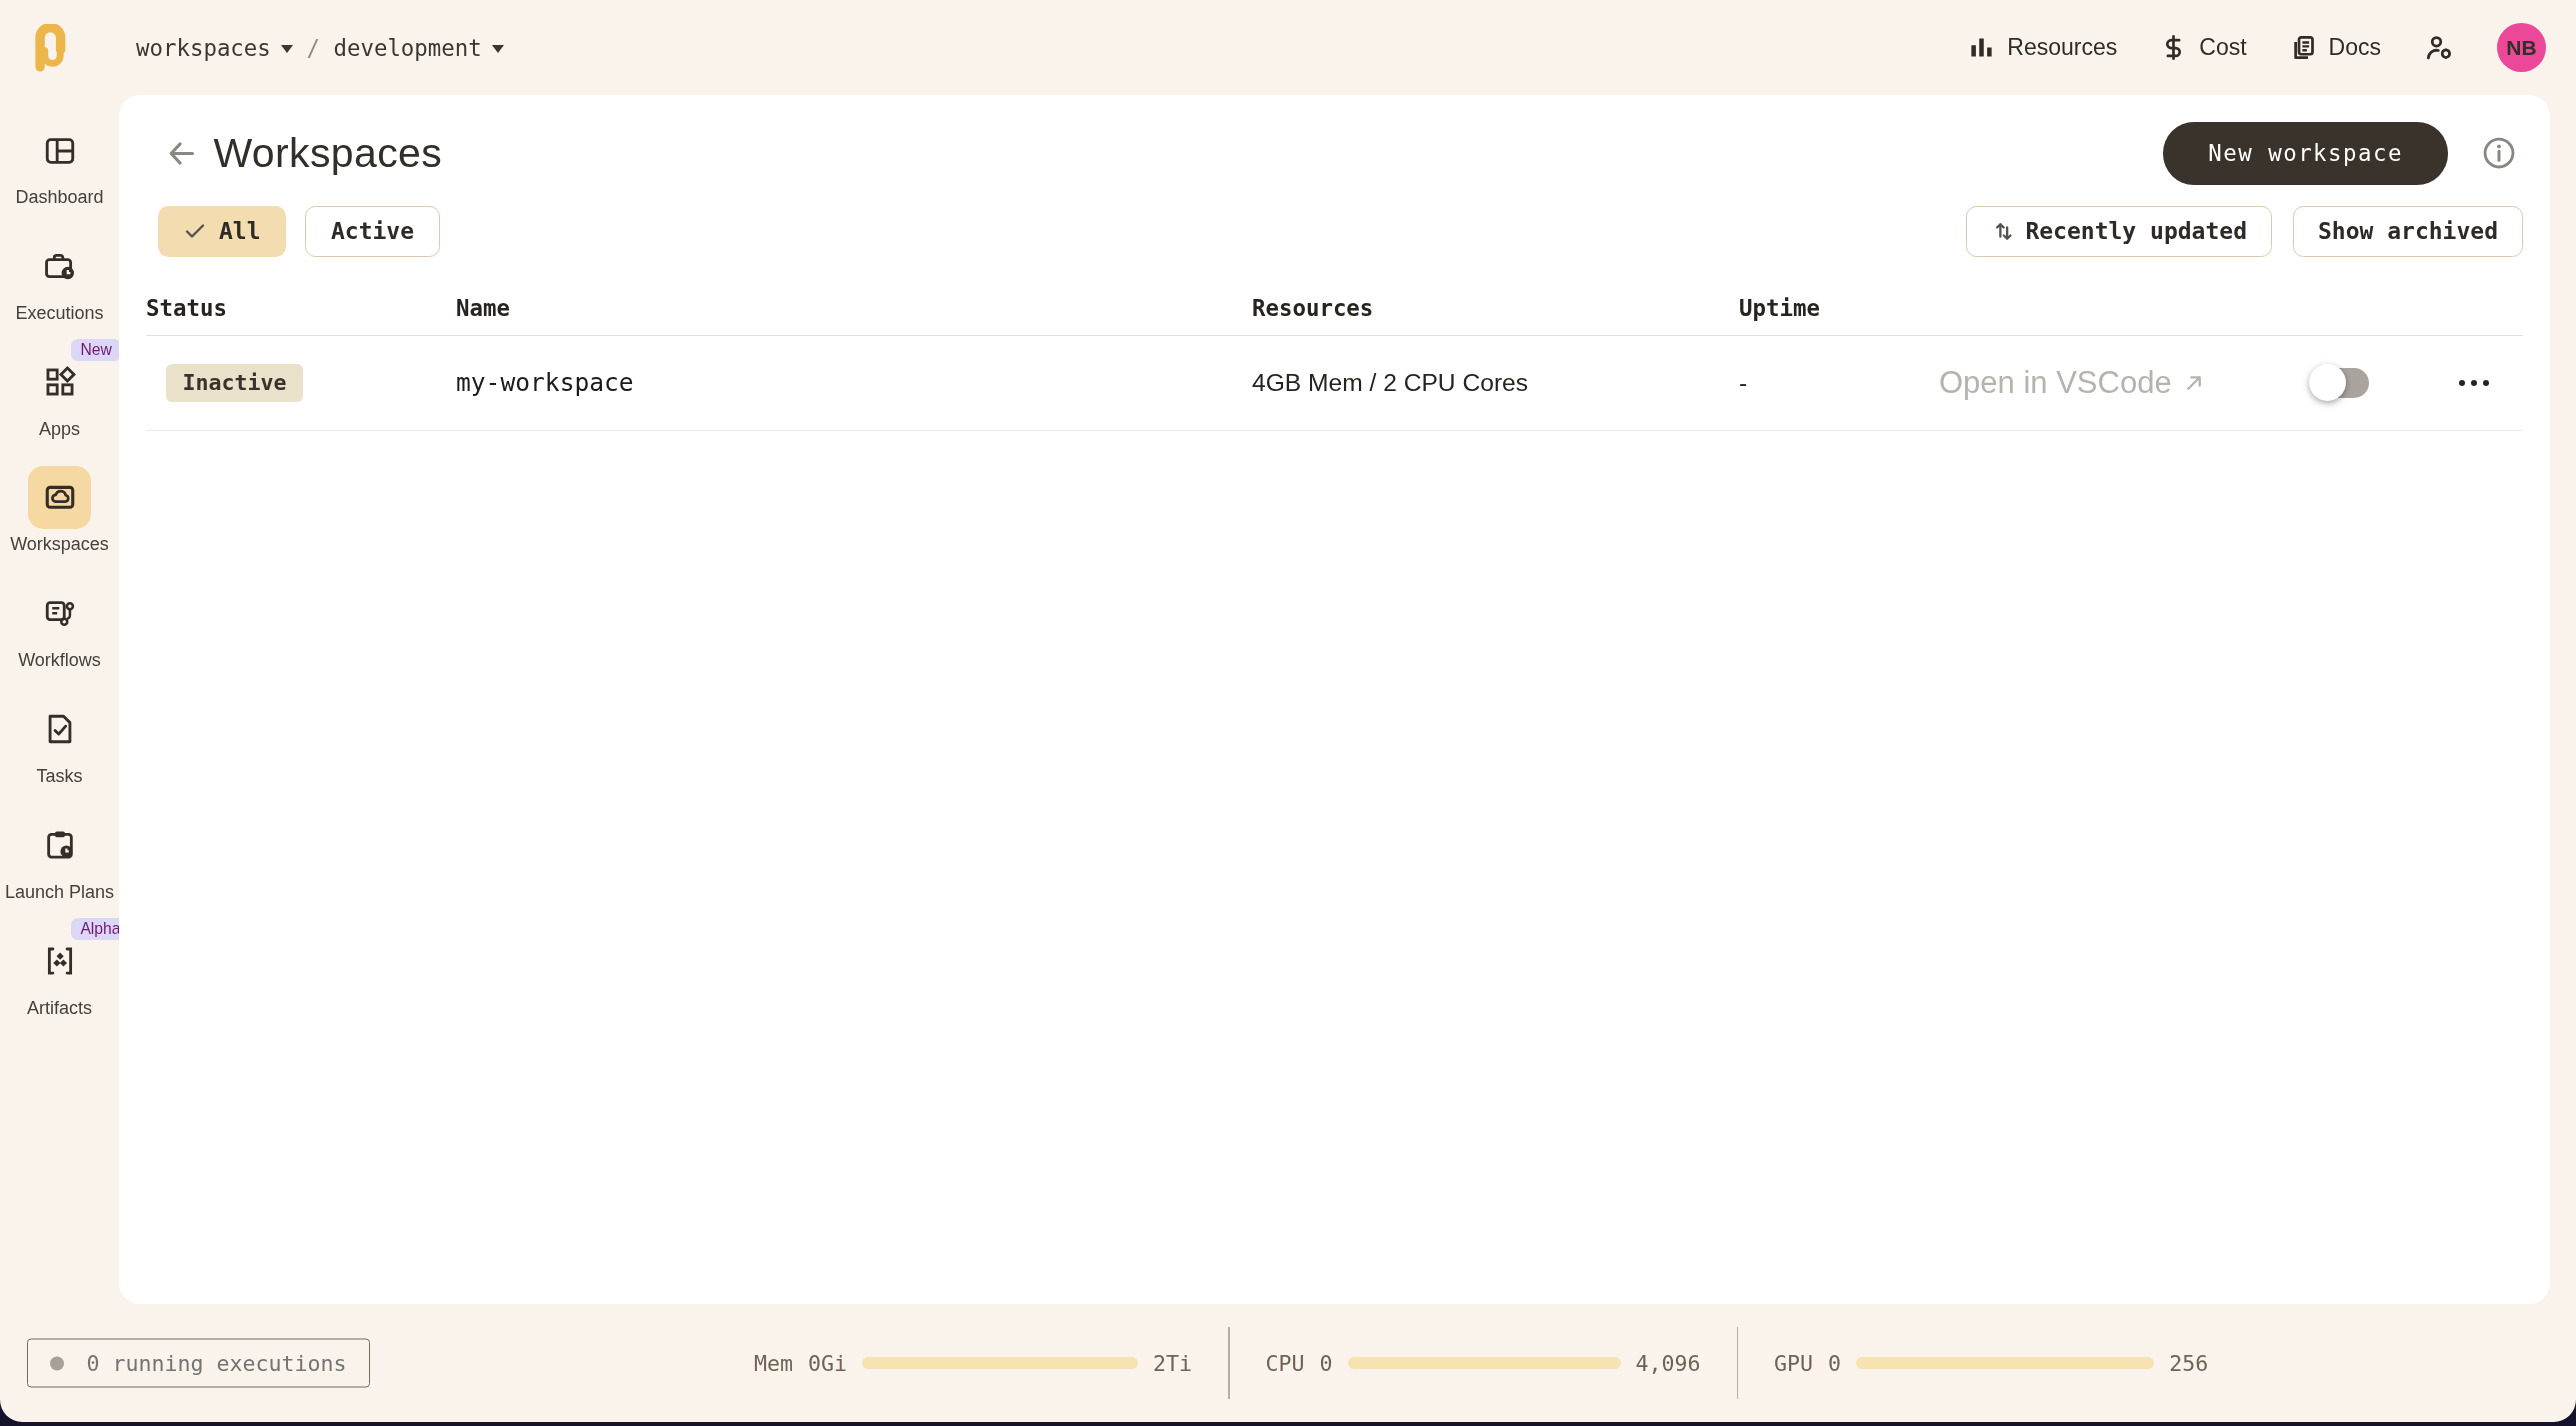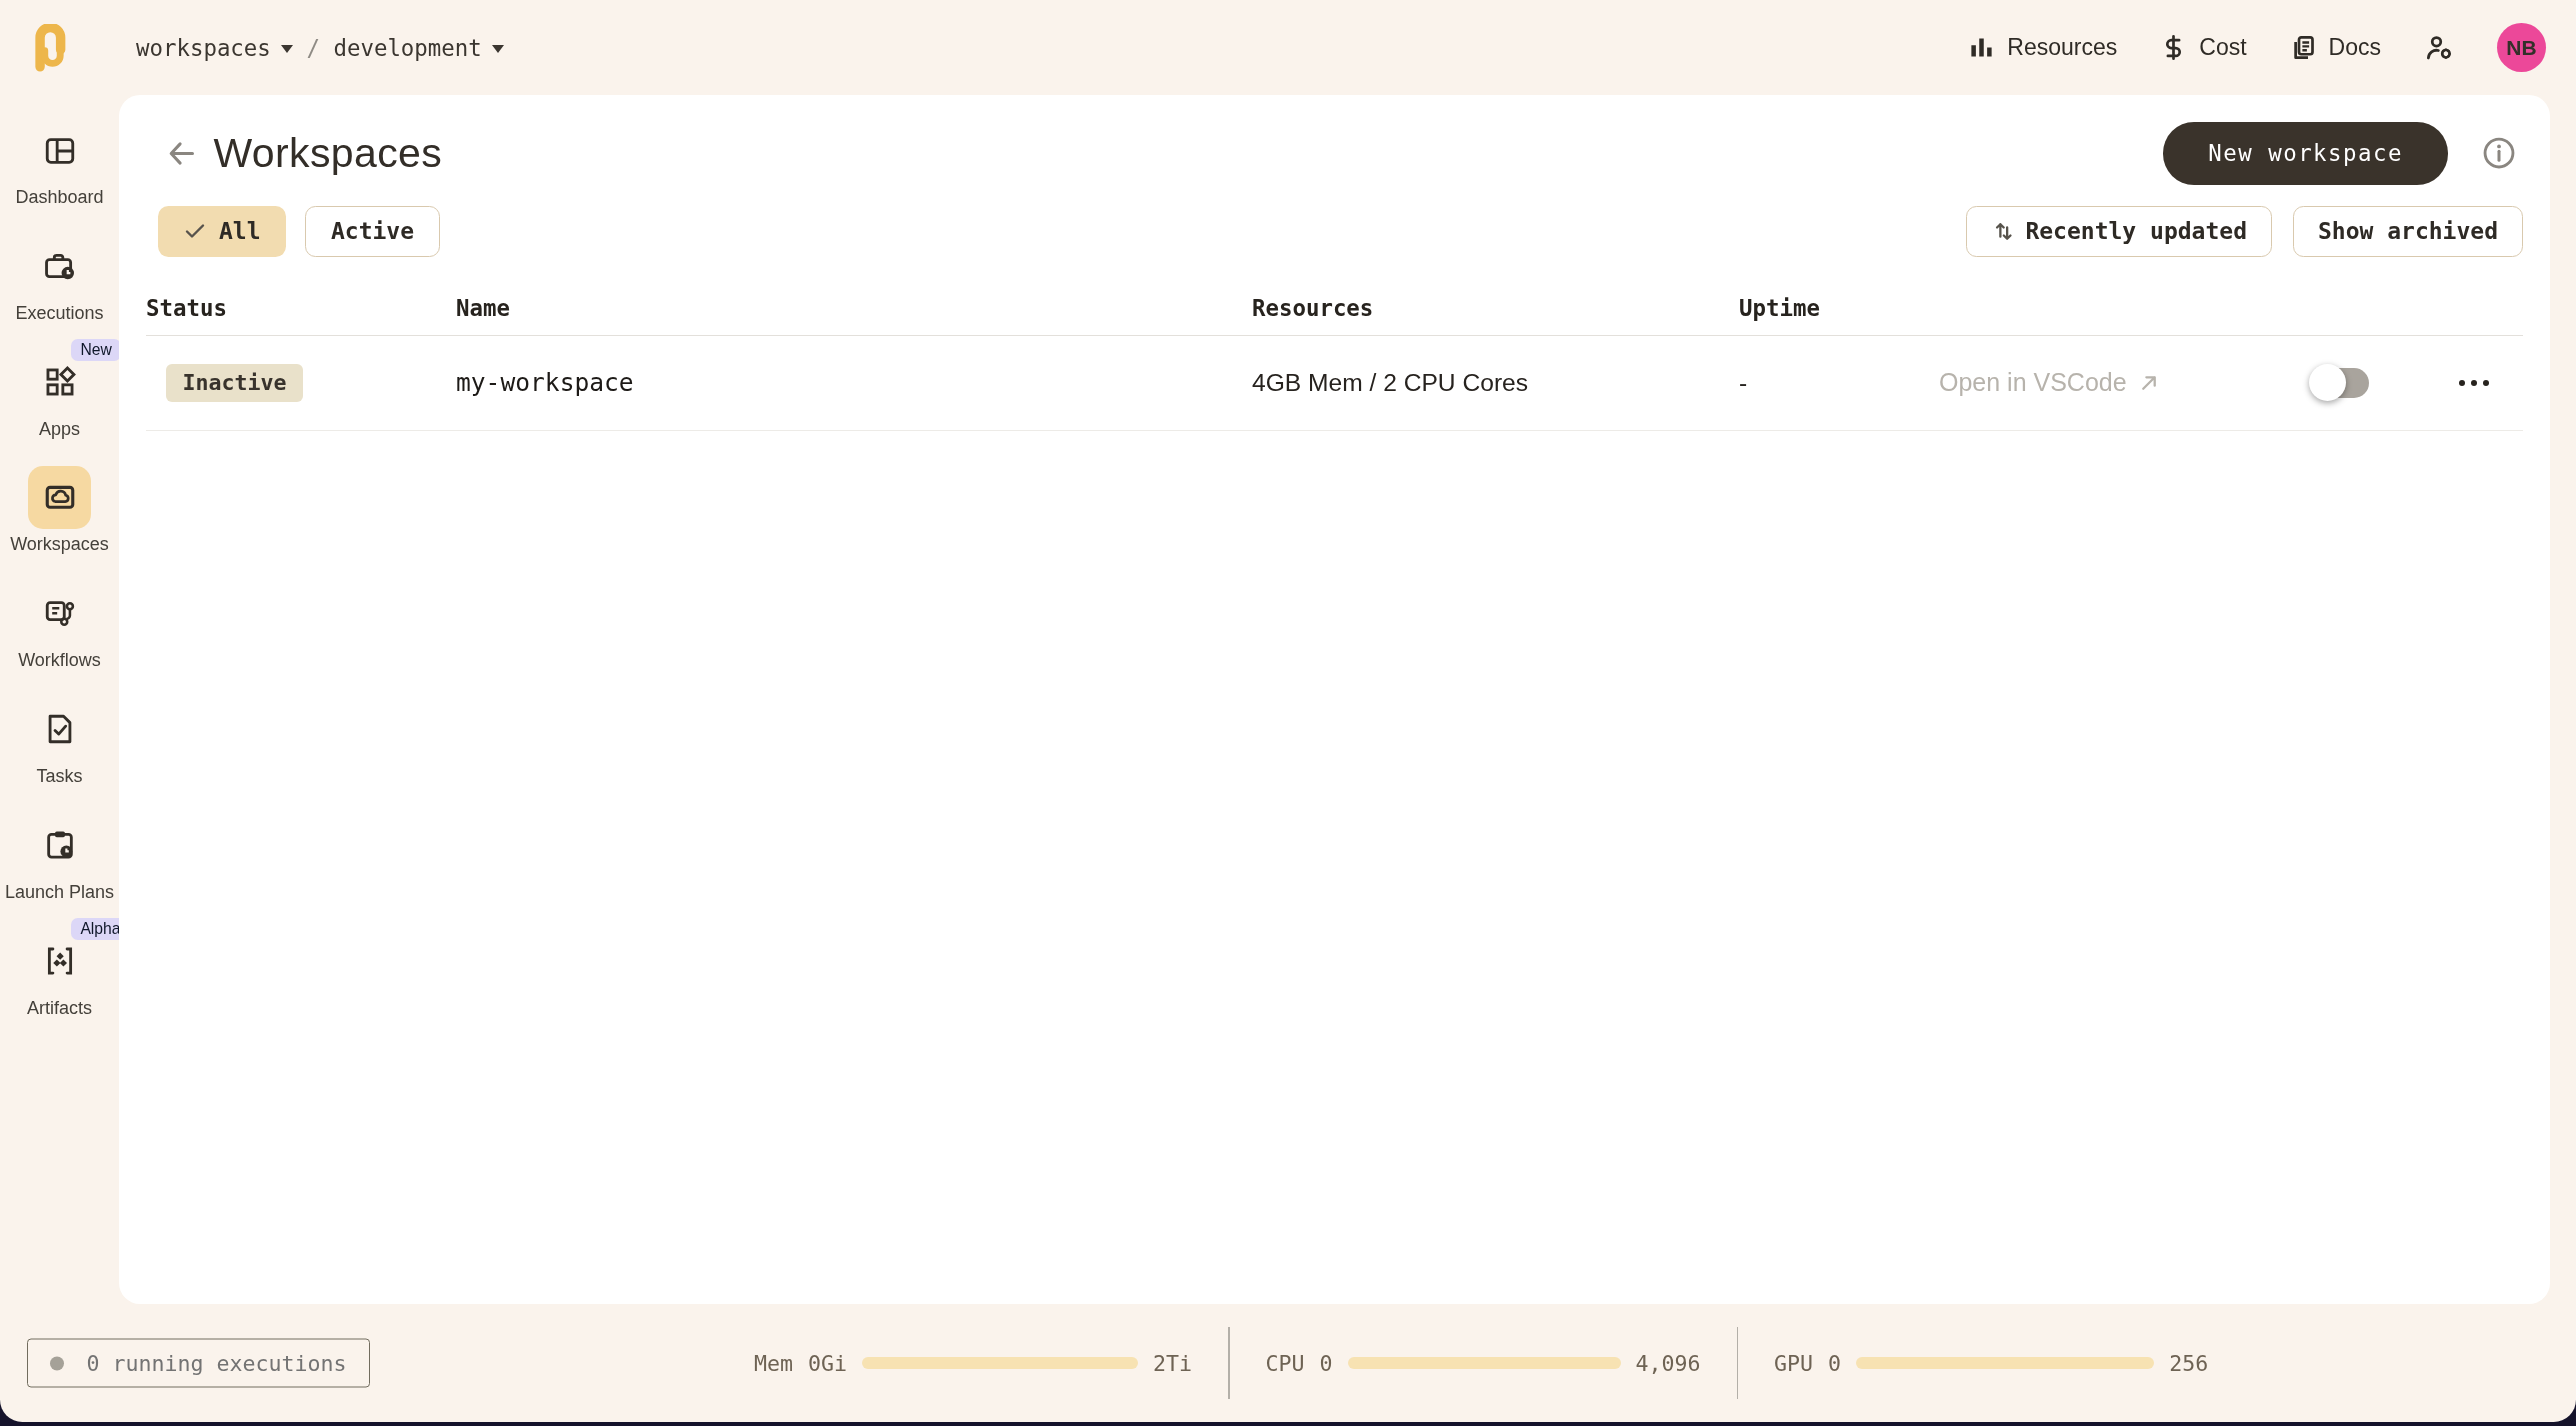--- a/index.html
+++ b/index.html
@@ -32,21 +32,21 @@
 
   
   .sidebar { position:absolute; left:0; top:95px; width:119px; bottom:124px;
              display:flex; flex-direction:column; align-items:center; padding-top:24px; }
   .side-item { width:100%; display:flex; flex-direction:column; align-items:center;
                margin-bottom:27px; cursor:pointer; position:relative; }
   .side-icon-wrap { width:63px; height:63px; border-radius:15px; display:flex;
                     align-items:center; justify-content:center; color:#332e28; }
   .side-icon-wrap.active { background:#f6d9a2; }
   .side-label { margin-top:6px; font-size:18px; color:#44403a; text-align:center; line-height:1.1; }
-  .side-badge { position:absolute; top:-12px; left:60%; background:#dcd7f7; color:#0f172a;
+  .side-badge { position:absolute; top:-12px; left:60%; background:#dcd7f7; color:#701a75;
                 font-size:15.7px; font-weight:500; padding:2.2px 9px; border-radius:6.7px; white-space:nowrap; }
 
   
   .panel { position:absolute; left:119px; top:95px; width:2431px; height:1209px;
            background:#ffffff; border-radius:21px; padding:22.4px 27px 0 27px; }
   .page-header { display:flex; align-items:center; height:72px; }
   .back-btn { color:#8a8680; display:flex; align-items:center; cursor:pointer; margin-left:19.4px; }
   .page-title { font-size:41px; font-weight:500; color:#332e28; margin-left:15px; letter-spacing:0.4px; }
   .header-actions { margin-left:auto; display:flex; align-items:center; gap:33px; }
   .primary-btn { height:63px; border-radius:31px; background:#3a332b; color:#ffffff;
@@ -71,21 +71,21 @@
   .thead, .trow { display:grid;
      grid-template-columns:310px 796px 487px 200px 373px 119px 1fr; align-items:center; }
   .thead { height:54px; border-bottom:1.5px solid #e3e0db;
            font-family:"DejaVu Sans Mono","Liberation Mono",monospace; font-size:22.4px; font-weight:700; color:#27231e; }
   .trow { height:95px; border-bottom:1.5px solid #edebe7; }
   .status-badge { display:inline-block; background:#e9e1ca; color:#38332c; border-radius:6px;
                   font-family:"DejaVu Sans Mono","Liberation Mono",monospace; font-size:21.6px; font-weight:700;
                   padding:6.7px 16.4px; justify-self:start;margin-left:20px; }
   .cell-name { font-family:"DejaVu Sans Mono","Liberation Mono",monospace; font-size:24.6px; font-weight:500; color:#1d1a17; }
   .cell-res, .cell-uptime { font-size:24.6px; color:#27231f; }
-  .open-link { display:flex; align-items:center; gap:10.4px; font-size:25px; color:#b7b3ac; cursor:pointer; }
+  .open-link { display:flex; align-items:center; gap:10.4px; font-size:31px; color:#b7b3ac; cursor:pointer; }
   .toggle { width:57px; height:30px; border-radius:15px; background:#a9a49d; position:relative; cursor:pointer; justify-self:start; }
   .toggle .knob { position:absolute; left:-3px; top:-3.7px; width:37px; height:37px; border-radius:50%;
                   background:#fff; box-shadow:0 2.2px 6px rgba(0,0,0,.35); }
   .row-menu { display:flex; gap:6px; justify-self:end; padding-right:34px; cursor:pointer; }
   .row-menu i { width:6px; height:6px; border-radius:50%; background:#27231e; }
 
   
   .statusbar { position:absolute; left:0; bottom:0; width:100%; height:118px; display:flex; align-items:center; }
   .running-pill { position:absolute; left:27px; top:50%; transform:translateY(-50%);
                   height:49px; border:1.5px solid #716c5e; border-radius:4px; background:transparent;

